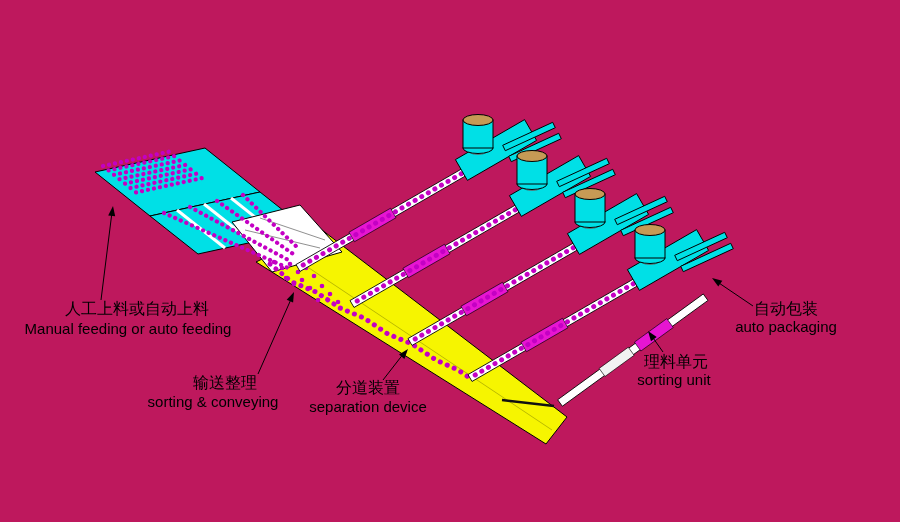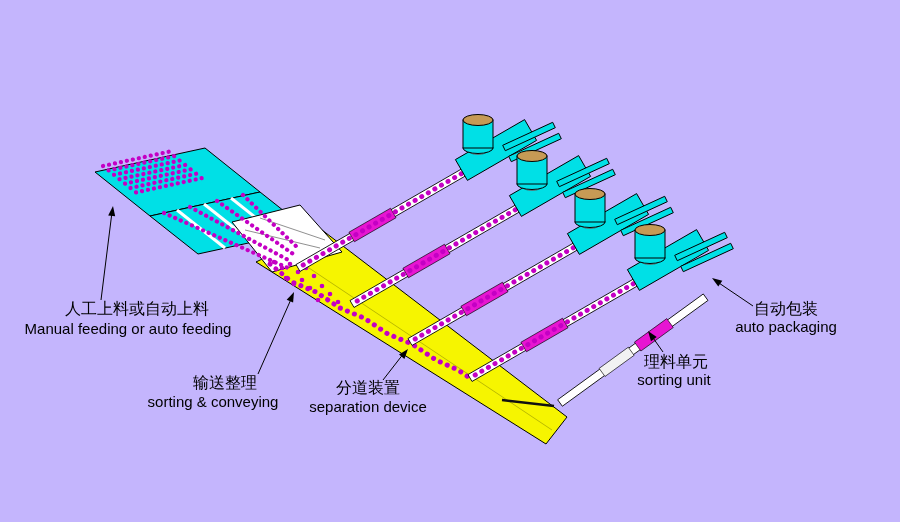--- a/index.html
+++ b/index.html
@@ -1,16 +1,16 @@
 <!DOCTYPE html>
 <html><head>
 <meta charset="utf-8">
 <style>
   html,body{margin:0;padding:0;background:#fff;}
-  .canvas{position:relative;width:900px;height:522px;background:#c4b5fd;overflow:hidden;
+  .canvas{position:relative;width:900px;height:522px;background:#be185d;overflow:hidden;
           font-family:"Liberation Sans",sans-serif;}
   svg{display:block;}
   
   .c-cyan{fill:#00E0E6;stroke:#000;stroke-width:1;}
   .c-yellow{fill:#F6F500;stroke:#000;stroke-width:1;}
   .c-tan{fill:#C69A55;stroke:#000;stroke-width:1;}
   .c-white{fill:#FFFFFF;stroke:#000;stroke-width:1;}
   .collar{fill:#F2F2F2;stroke:#333;stroke-width:0.6;}
   .rail{fill:#FFFFFF;stroke:#000;stroke-width:0.8;}
   .grayseg{fill:#F2F2F2;stroke:#000;stroke-width:0.6;}

